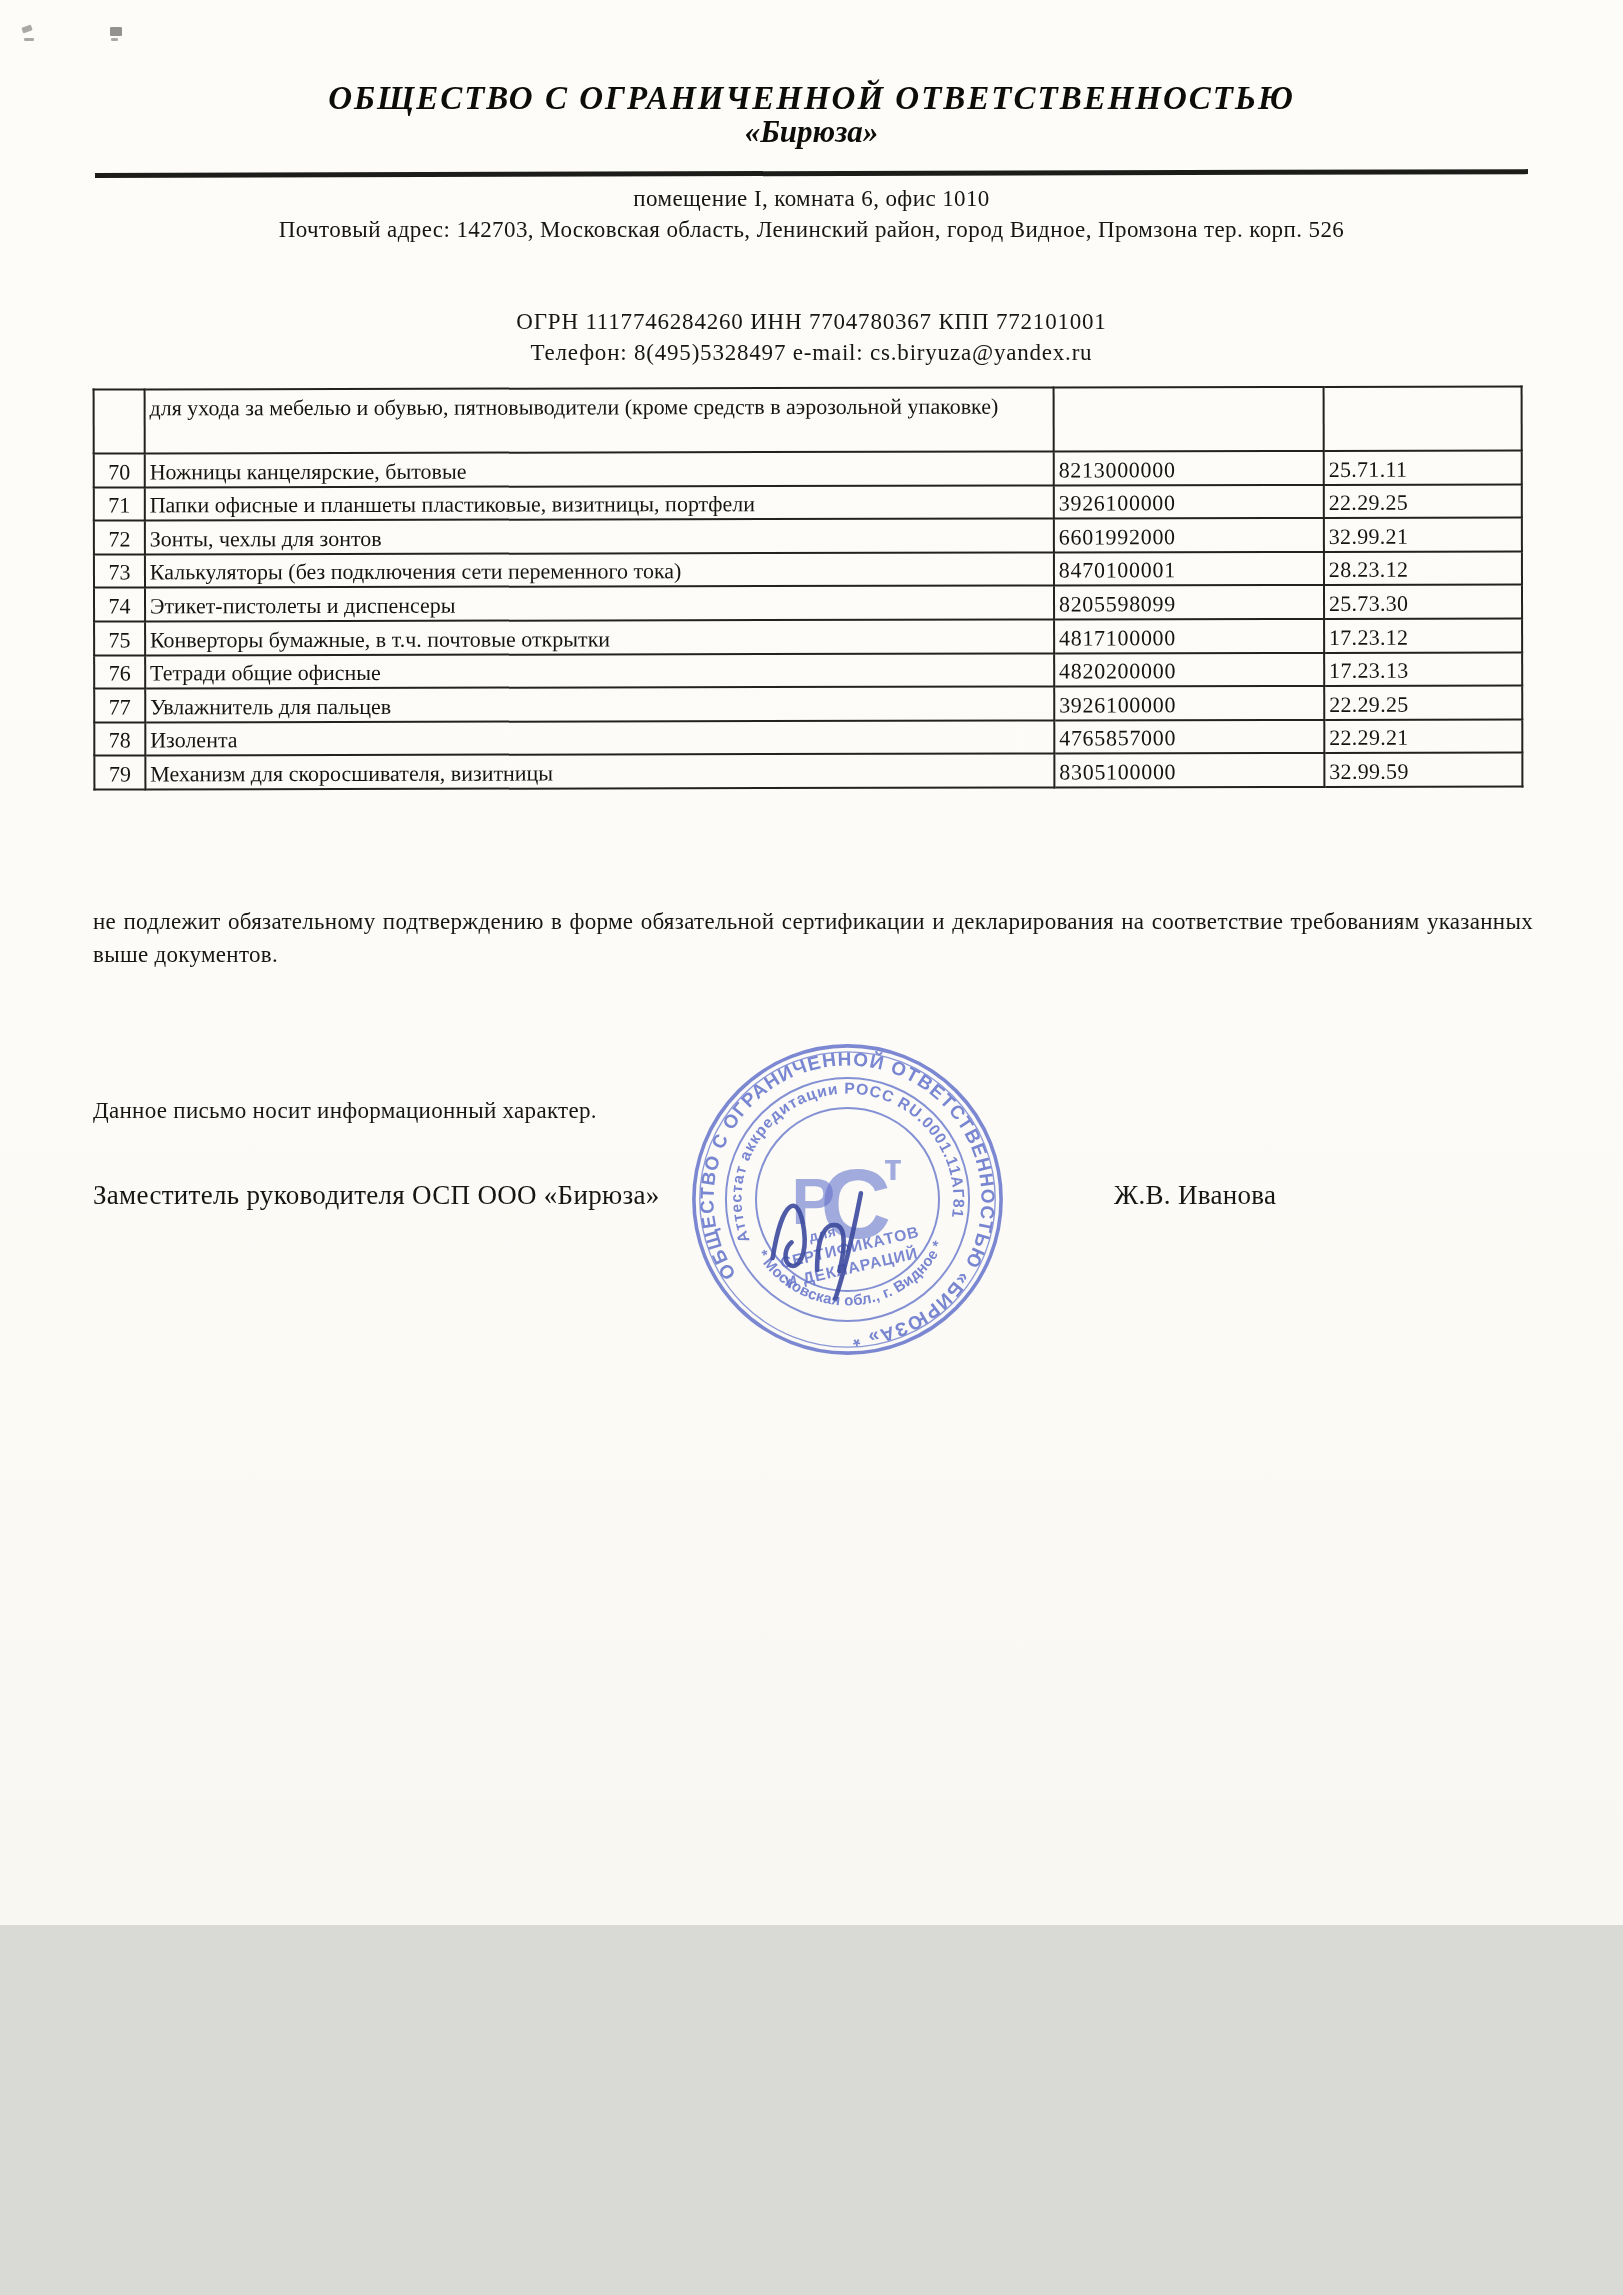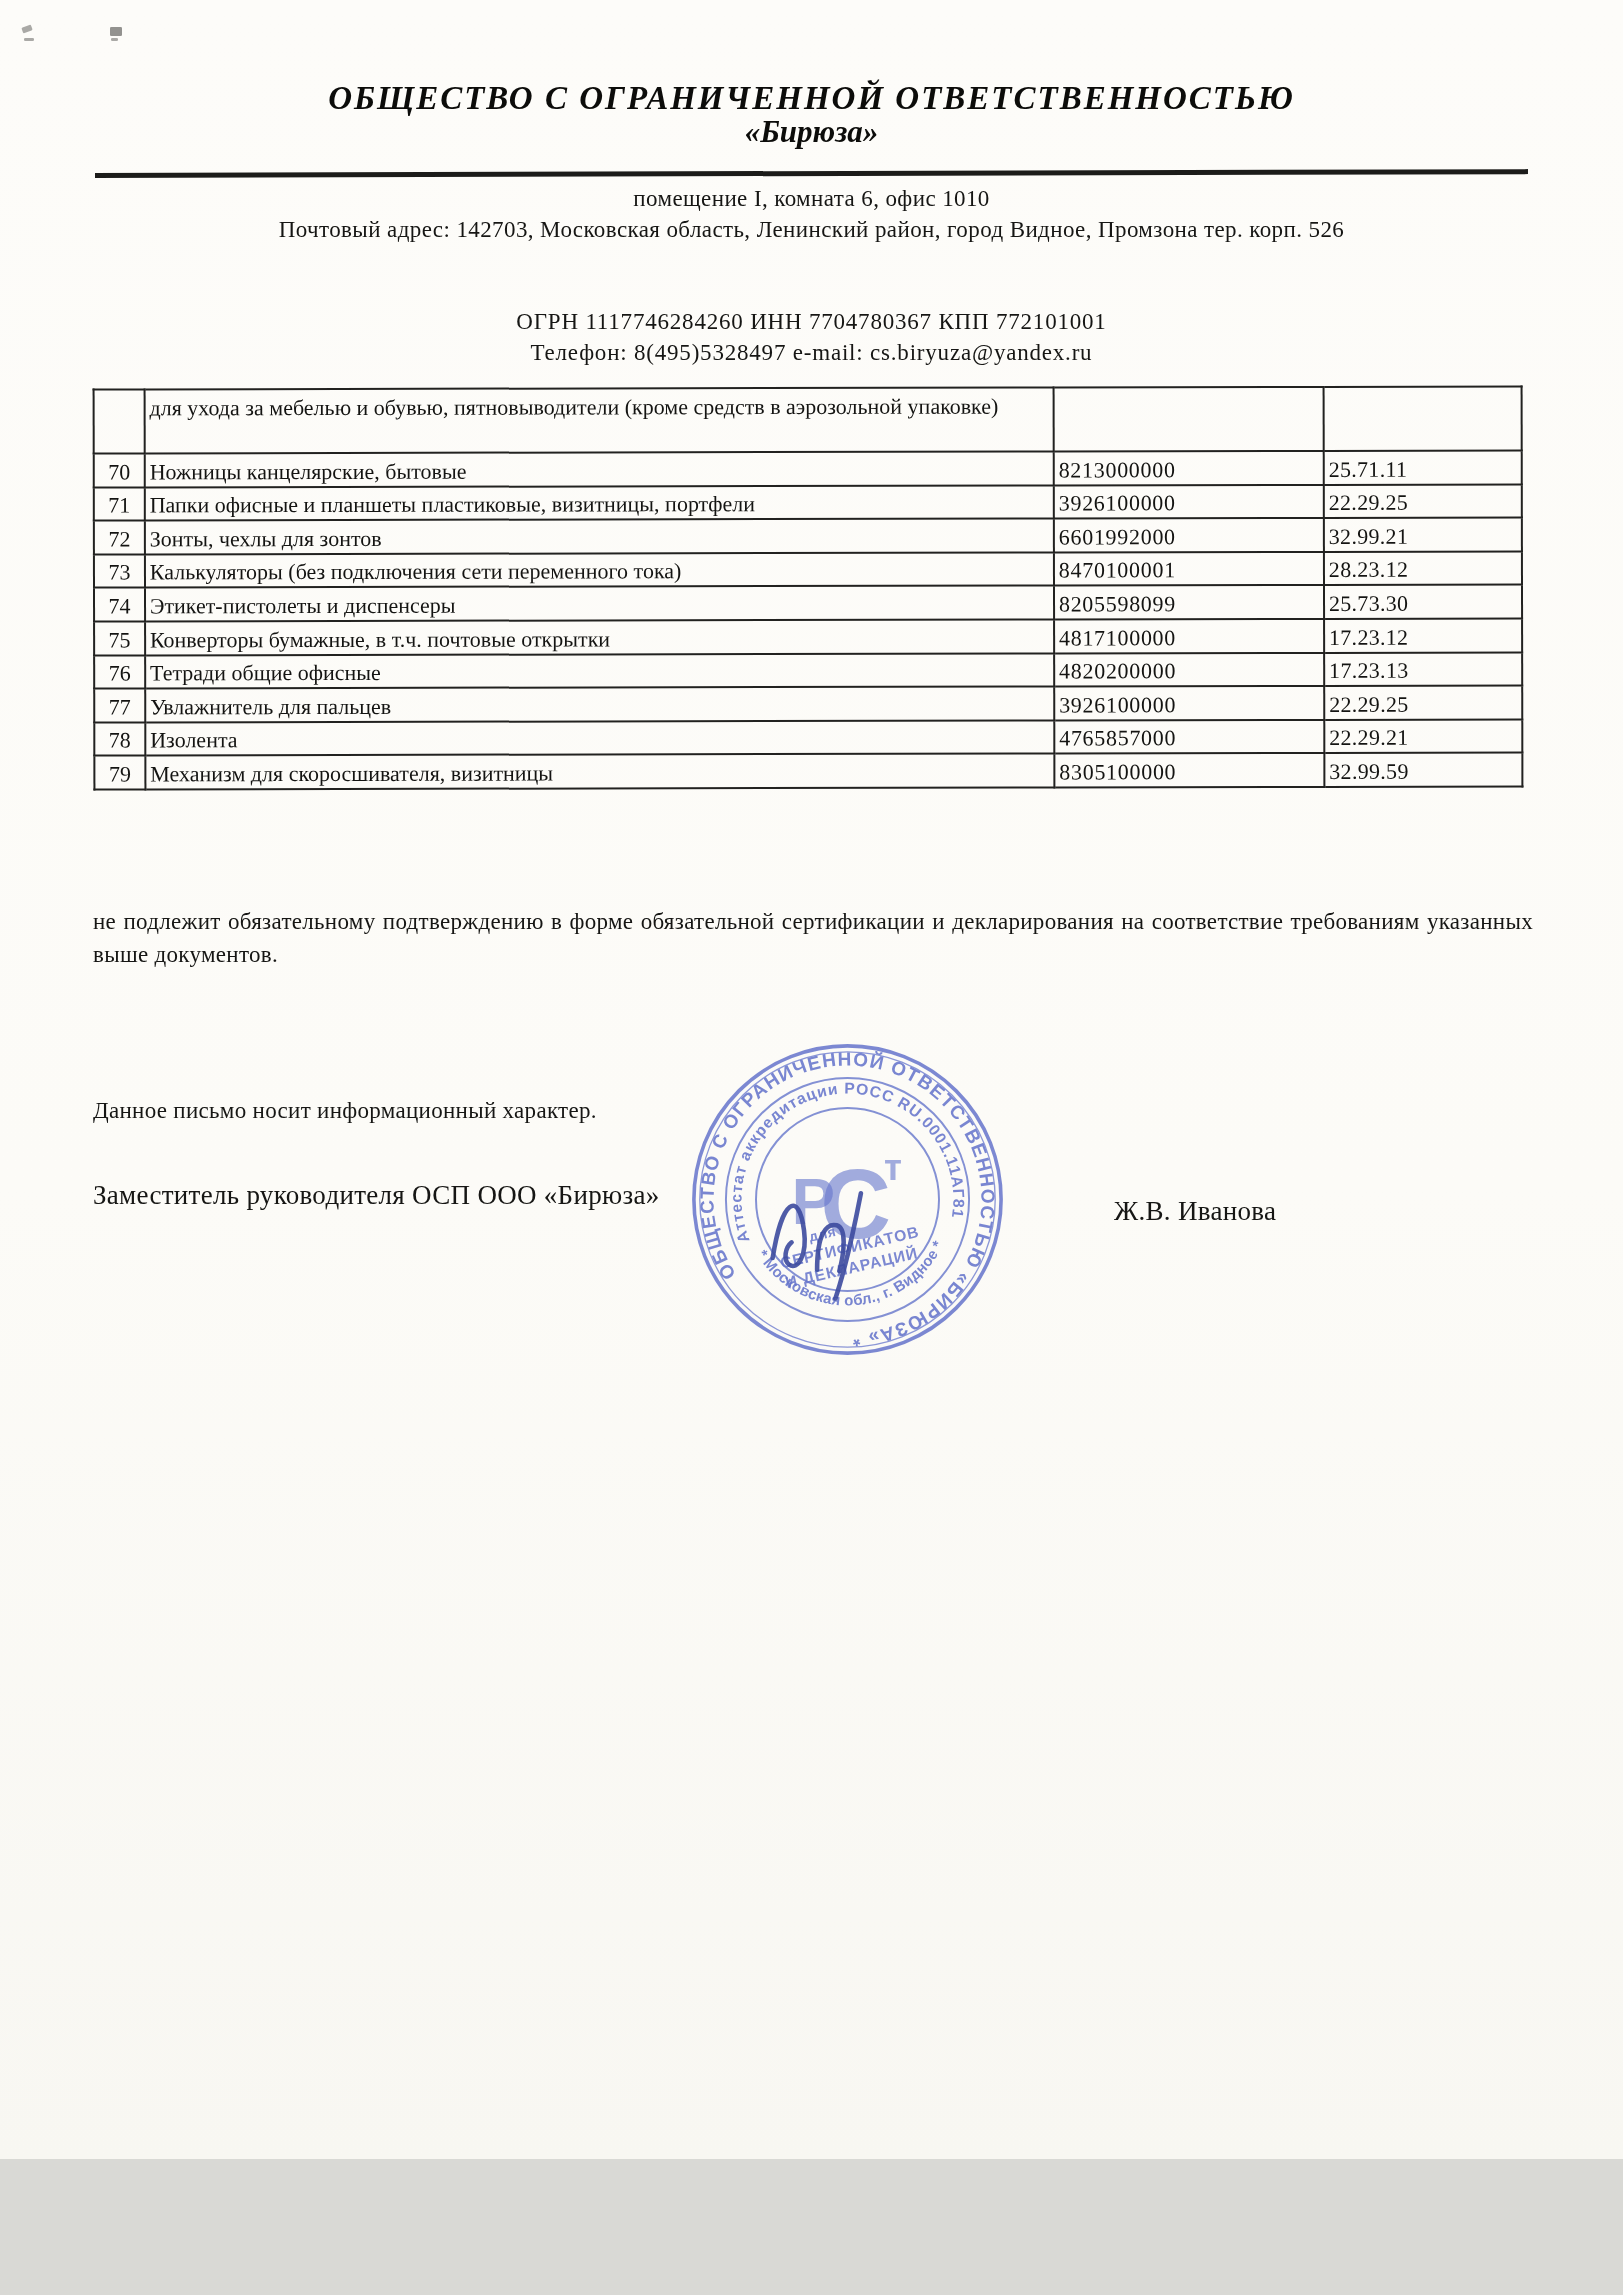--- a/index.html
+++ b/index.html
@@ -1,17 +1,17 @@
 <!DOCTYPE html>
 <html style="font-size:10.5px"><head>
 <meta charset="utf-8">
 <style>
   html,body{margin:0;padding:0;background:#d9d9d5;}
   .page{
-    position:relative;width:1623px;height:2159px;overflow:hidden;
+    position:relative;width:1623px;height:1925px;overflow:hidden;
     background:linear-gradient(180deg,#fdfcf9 0%,#fcfbf7 55%,#f8f7f2 100%);
     font-family:"Liberation Serif","DejaVu Serif",serif;color:#161614;
   }
   .centered{position:absolute;left:0;width:1623px;text-align:center;}
   .title-line1{top:80px;font-size:33px;font-weight:bold;font-style:italic;letter-spacing:2px;color:#0c0c0a;}
   .title-line2{top:114px;font-size:31px;font-weight:bold;font-style:italic;color:#0c0c0a;}
   .head-rule{position:absolute;left:95px;top:171px;width:1433px;height:5.2px;background:#1c1c1a;transform:rotate(-0.15deg);}
   .addr-block{top:183px;font-size:23px;line-height:31px;letter-spacing:0.4px;}
   .reg-block{top:306px;font-size:23px;line-height:31px;letter-spacing:0.8px;}
 
@@ -33,21 +33,21 @@
   td.c-okpd{padding-left:10.5px;letter-spacing:0.3px;border-radius:6px;}
 
   .para{
     position:absolute;left:93px;width:1440px;
     font-size:23px;line-height:33px;text-align:justify;letter-spacing:0.3px;
   }
   .para.p1{top:905px;}
   .para.p2{top:992px;}
   .para.p3{top:1094px;text-align:left;}
   .sig-row{position:absolute;left:93px;top:1180px;width:1440px;font-size:27px;letter-spacing:0.3px;}
-  .sig-name{position:absolute;left:1021px;top:16px;}
+  .sig-name{position:absolute;left:1021px;top:0;}
 
   .stamp-wrap{position:absolute;left:689px;top:1041px;width:317px;height:317px;mix-blend-mode:multiply;opacity:0.95;}
   .stamp-wrap svg{display:block;}
   .stamp-ring-text{font-family:"Liberation Sans","DejaVu Sans",sans-serif;font-weight:bold;}
   .stamp-center-text{font-family:"Liberation Sans","DejaVu Sans",sans-serif;font-weight:bold;}
 
   .speck{position:absolute;background:#8d8d89;border-radius:1.3px;opacity:0.75;}
   .bottom-scan-line{position:absolute;left:0;top:2277px;width:1623px;height:4.6px;background:#45453f;transform:rotate(-0.08deg);}
   .bottom-corner{position:absolute;left:0;top:2279px;width:59px;height:17px;background:#3c3c36;
     clip-path:polygon(0 0,100% 100%,0 100%);}

